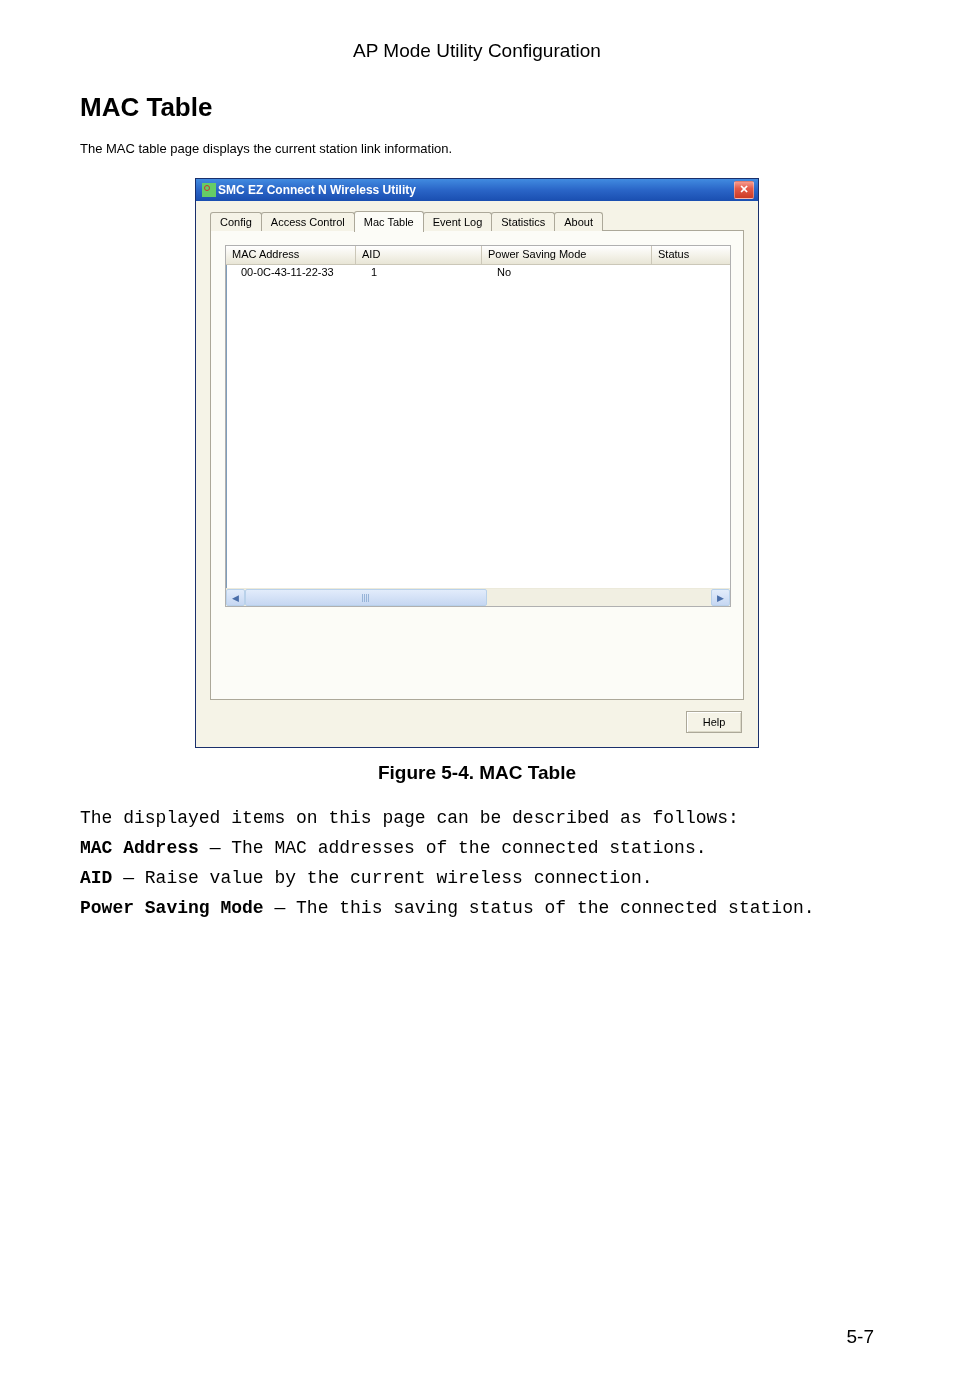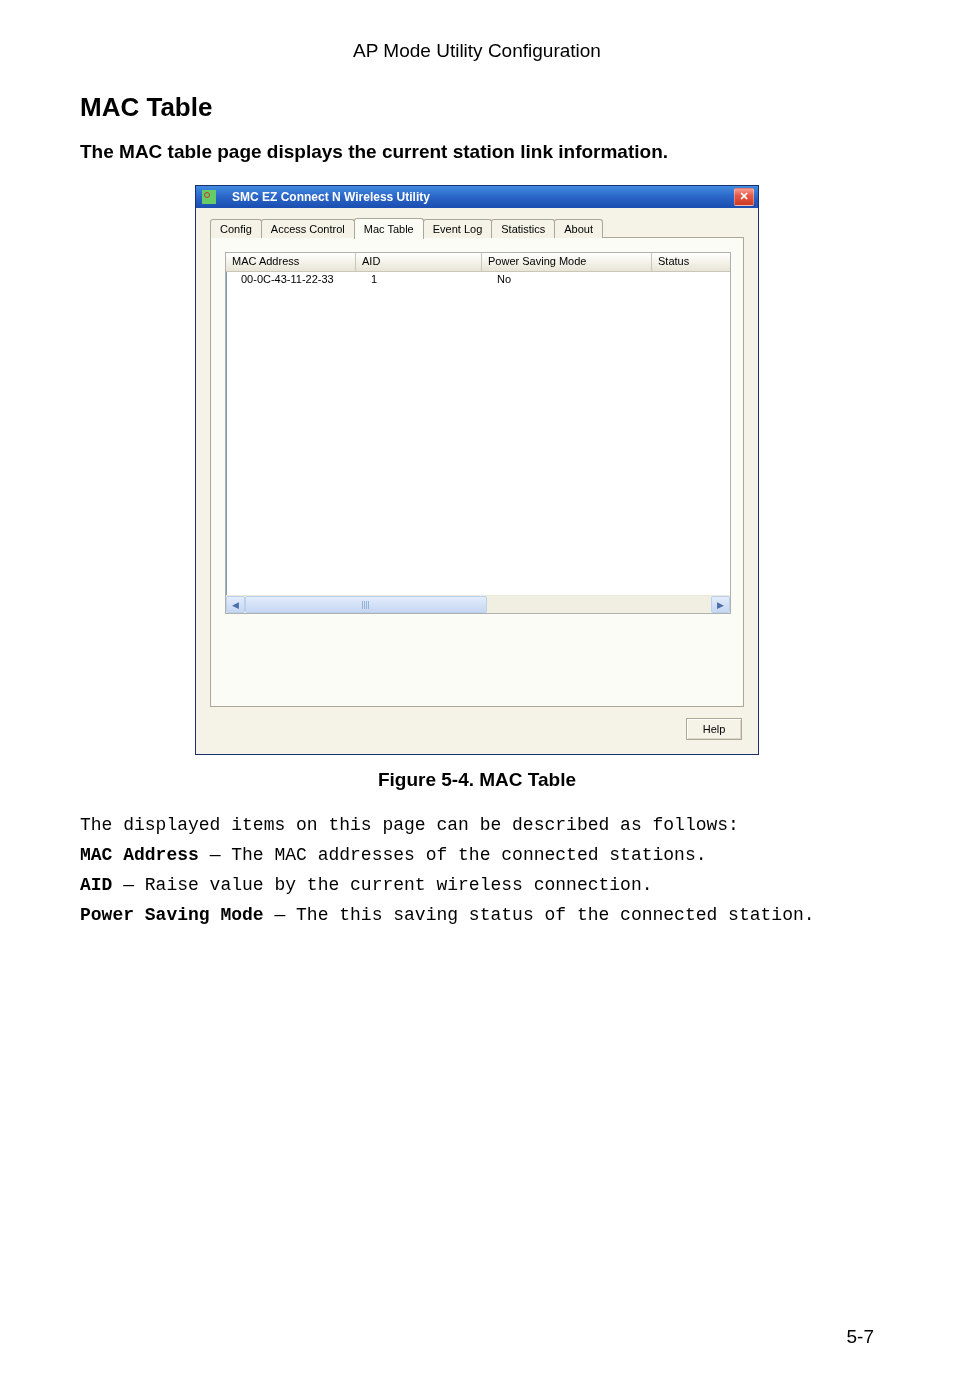--- a/index.html
+++ b/index.html
@@ -18,43 +18,42 @@
     text-align: center;
     font-size: 19px;
     margin-bottom: 30px;
   }
   h2.section-title {
     font-size: 26px;
     font-weight: bold;
     margin: 0 0 18px 0;
   }
   .intro {
-    font-size: 19px;
+    font-size: 13px;
     margin-bottom: 22px;
-    font-weight: bold;
   }
   .window {
     width: 562px;
     margin: 0 auto 14px auto;
     background: #f5f3e7;
     border: 1px solid #1a2f6b;
     position: relative;
   }
   .titlebar {
     height: 22px;
     background: linear-gradient(to bottom, #418be0, #2a65c7 50%, #1a4eb0);
     display: flex;
     align-items: center;
     justify-content: space-between;
     padding: 0 4px 0 6px;
   }
   .titlebar-left {
     display: flex;
     align-items: center;
-    gap: 16px;
+    gap: 2px;
   }
   .title-icon {
     width: 14px;
     height: 14px;
     background: #66cc66;
     position: relative;
   }
   .title-icon::after {
     content: "";
     position: absolute;

